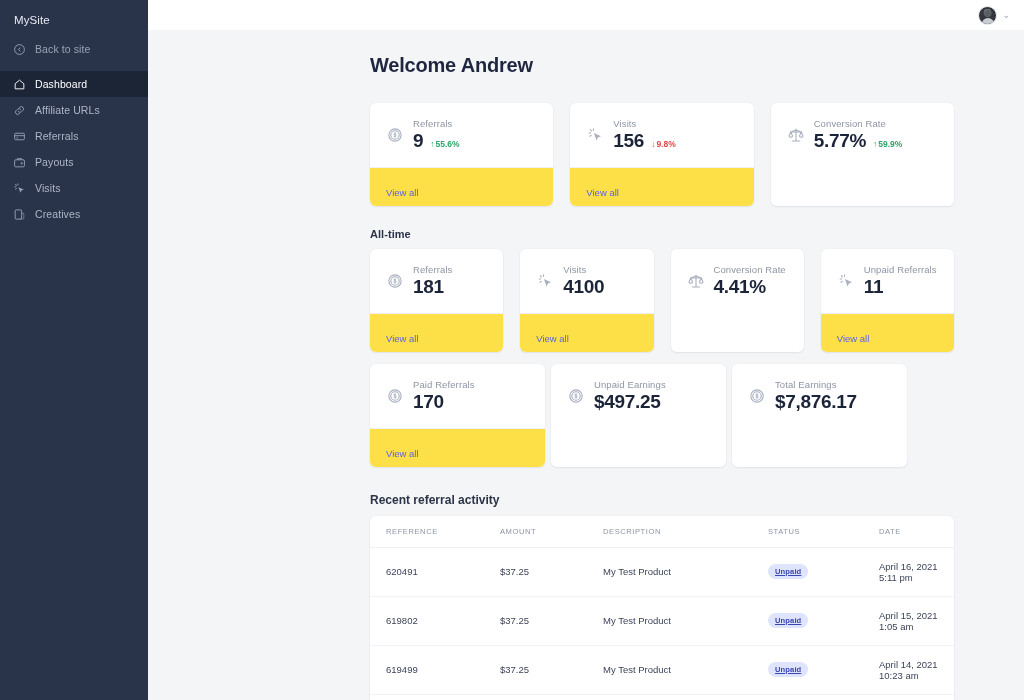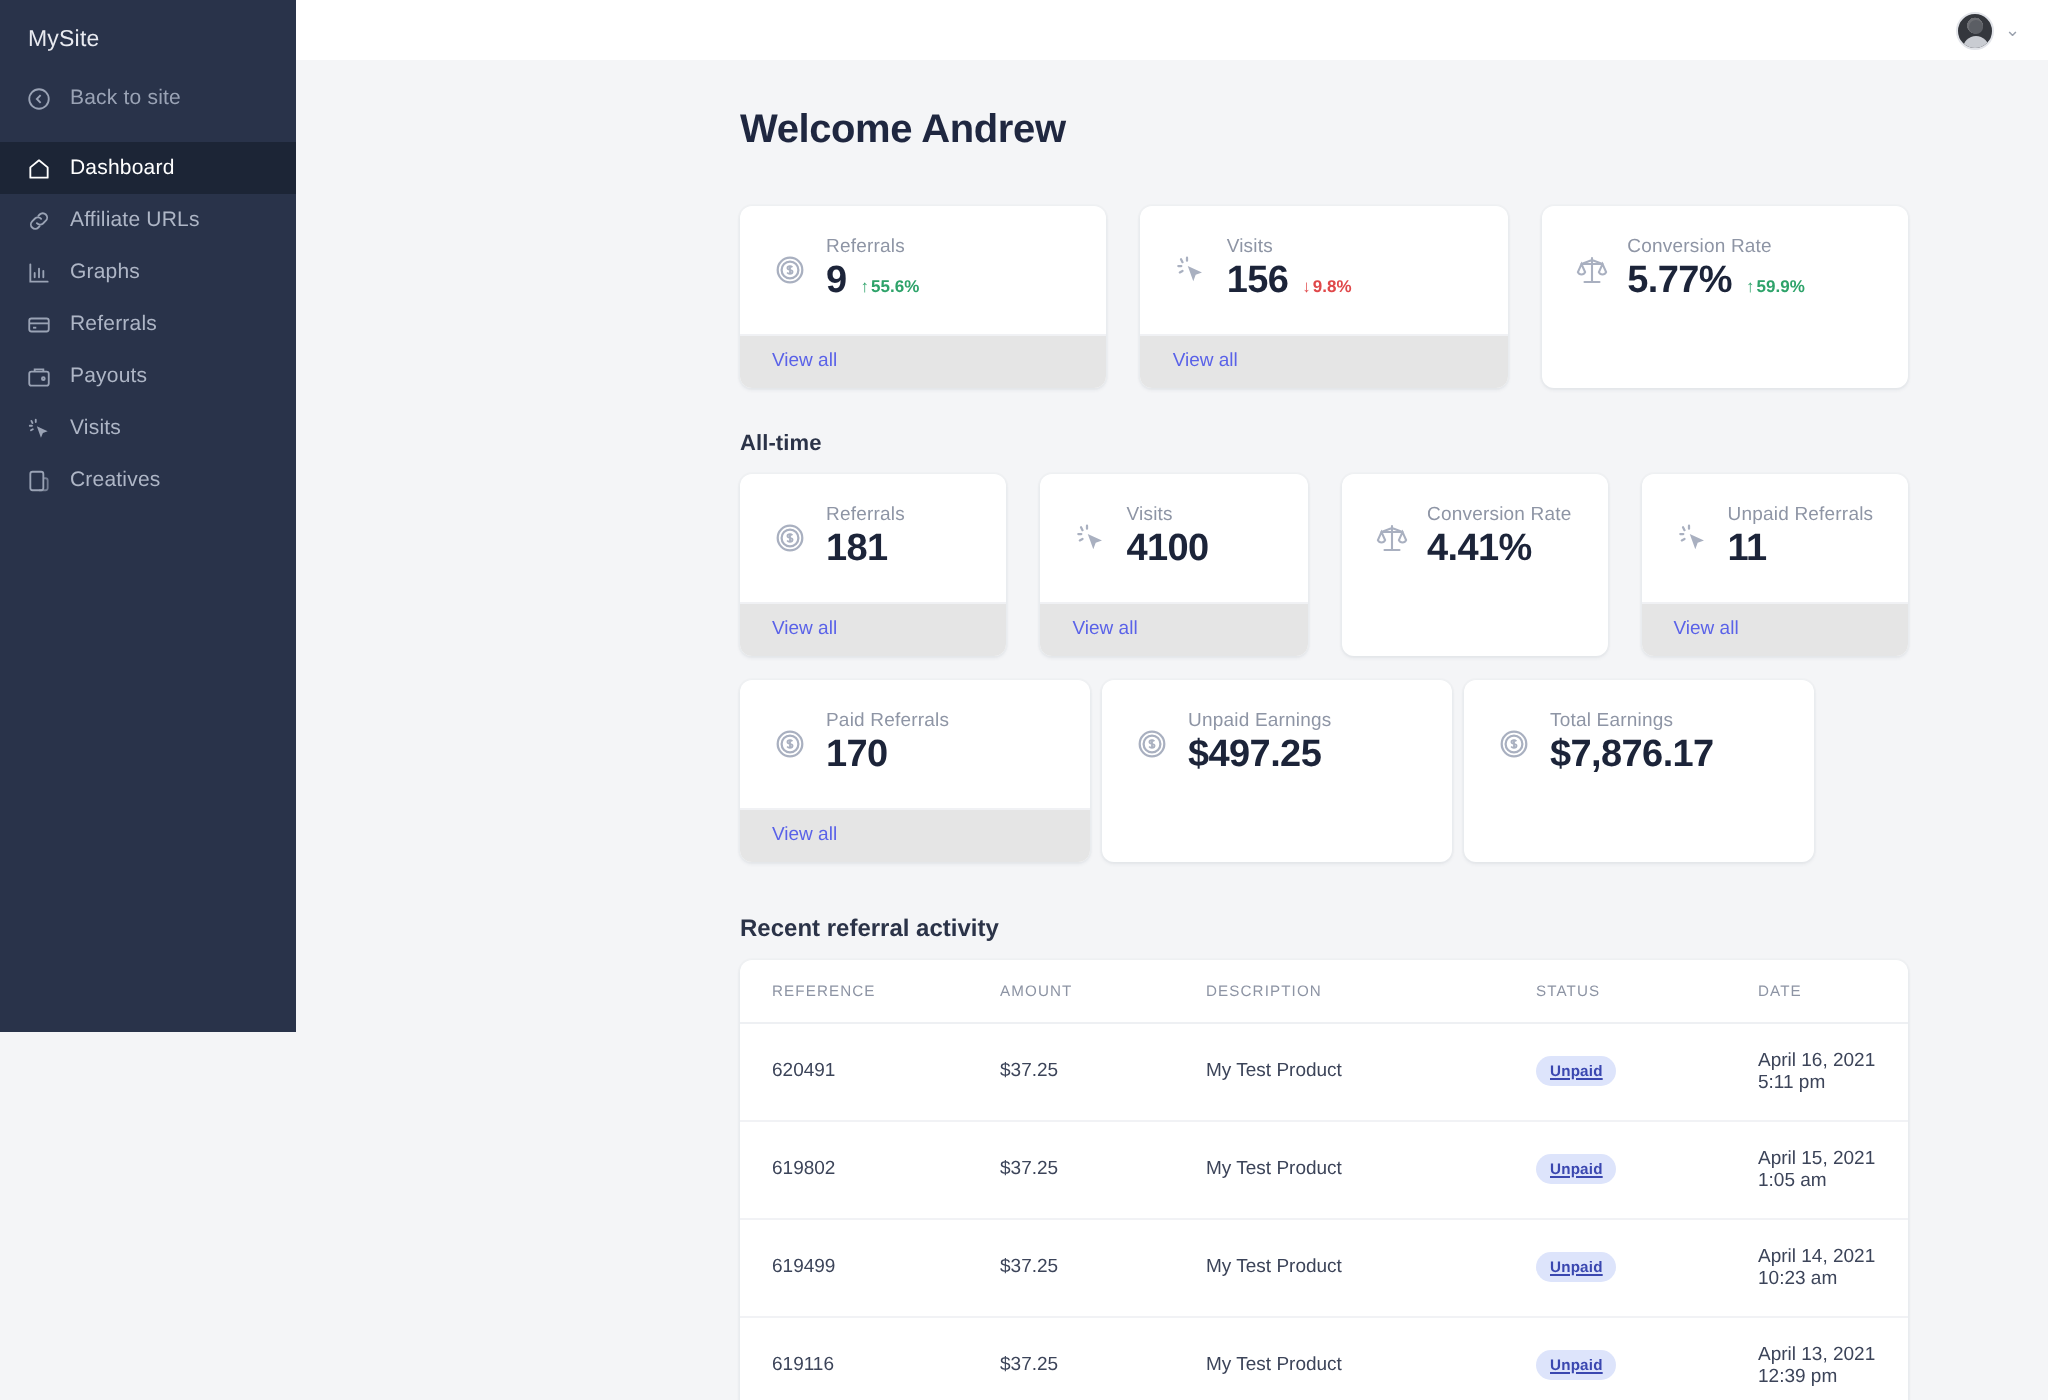--- a/index.html
+++ b/index.html
@@ -6,21 +6,21 @@
   html, body {
     width: 1024px; height: 700px;
     font-family: "Liberation Sans", sans-serif;
     background: #f4f5f7;
     overflow: hidden;
   }
   .app { display: flex; width: 1024px; height: 700px; }
 
   
   .sidebar {
-    width: 148px; height: 516px; flex: 0 0 148px;
+    width: 148px; height: 700px; flex: 0 0 148px;
     background: #29334a;
     padding-top: 8px;
     color: #c3c9d6;
     overflow: hidden;
   }
   .brand {
     font-size: 11.5px; color: #e8eaf0; font-weight: 400;
     padding: 6px 0 10px 14px; letter-spacing: .1px;
   }
   .nav-item {
@@ -88,22 +88,22 @@
   .card-icon { width: 18px; height: 18px; color: #a9b0c0; flex: 0 0 18px; margin-top: 8px; }
   .card-icon svg { width: 18px; height: 18px; display: block; }
   .card-texts { display: flex; flex-direction: column; }
   .card-label { font-size: 9.5px; color: #8e95a5; margin-bottom: 1px; letter-spacing: .1px; }
   .valrow { display: flex; align-items: baseline; gap: 7px; }
   .card-value { font-size: 19px; font-weight: bold; color: #1c2439; letter-spacing: -.3px; line-height: 1.15; }
   .delta { font-size: 8.5px; font-weight: bold; display: inline-flex; align-items: center; gap: 1px; }
   .delta.up { color: #2ea36a; }
   .delta.down { color: #e0484a; }
   .card-footer {
-    margin-top: auto; background: #e5e5e5; border-top: 1px solid #f0f1f4;
-    padding: 7px 16px 8px; font-size: 9.5px; color: #5a62e8; cursor: pointer;
+    margin-top: auto; background: #fde047; border-top: 1px solid #f0f1f4;
+    padding: 19px 16px 8px; font-size: 9.5px; color: #5a62e8; cursor: pointer;
   }
 
   
   .c-30-1 { width: 237px; }
   .c-30-2 { width: 237px; }
   .c-30-3 { width: 237px; }
 
   .at-1, .at-2, .at-3, .at-4 { width: 175px; }
   .at-b1 { width: 175px; }
   .at-b2, .at-b3 { width: 175px; }
@@ -166,31 +166,20 @@
       <span class="ico">
         <svg viewBox="0 0 24 24" fill="none" stroke="currentColor" stroke-width="1.7" stroke-linecap="round">
           <path d="M10 14a4 4 0 0 0 5.7.3l2.6-2.6a4 4 0 0 0-5.7-5.7l-1.2 1.2"></path>
           <path d="M14 10a4 4 0 0 0-5.7-.3L5.7 12.3a4 4 0 0 0 5.7 5.7l1.2-1.2"></path>
         </svg>
       </span>
       <span>Affiliate URLs</span>
     </div>
 
 
-    <div class="nav-item">
-      <span class="ico">
-        <svg viewBox="0 0 24 24" fill="none" stroke="currentColor" stroke-width="1.7" stroke-linecap="round">
-          <path d="M4 4v16h16"></path>
-            <path d="M8 16v-4"></path>
-            <path d="M12 16V8"></path>
-            <path d="M16 16v-6"></path>
-        </svg>
-      </span>
-      <span>Graphs</span>
-    </div>
 
     <div class="nav-item">
       <span class="ico">
         <svg viewBox="0 0 24 24" fill="none" stroke="currentColor" stroke-width="1.7">
           <rect x="3" y="6" width="18" height="12" rx="2"></rect>
             <path d="M3 10.5h18"></path>
             <path d="M6.5 14.5h3"></path>
         </svg>
       </span>
       <span>Referrals</span>

